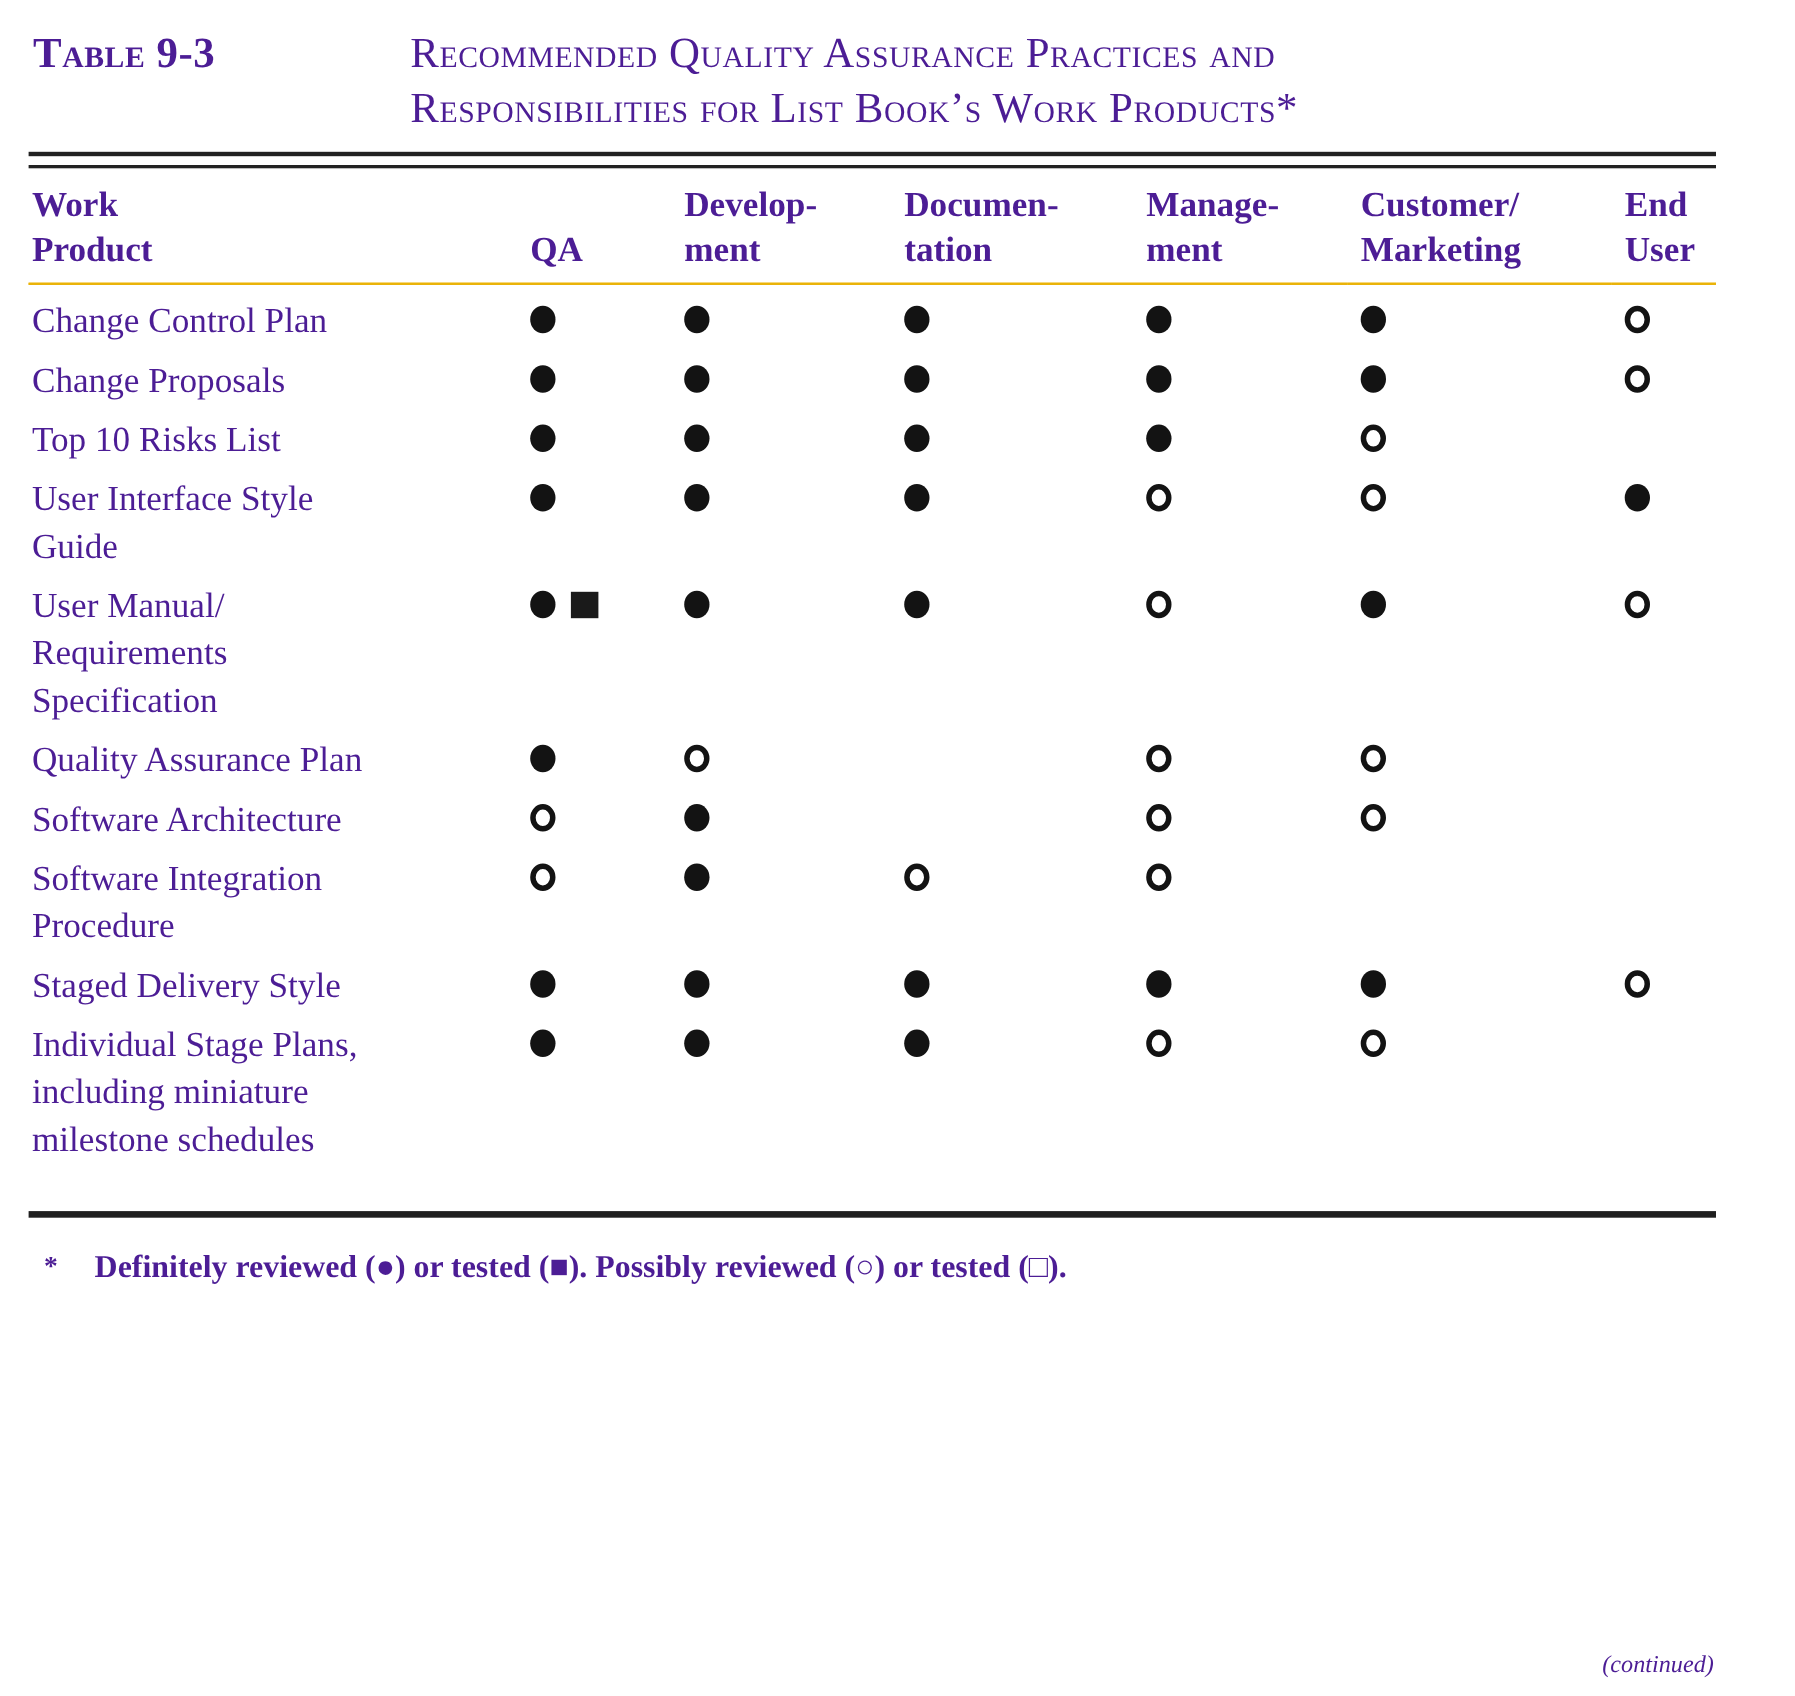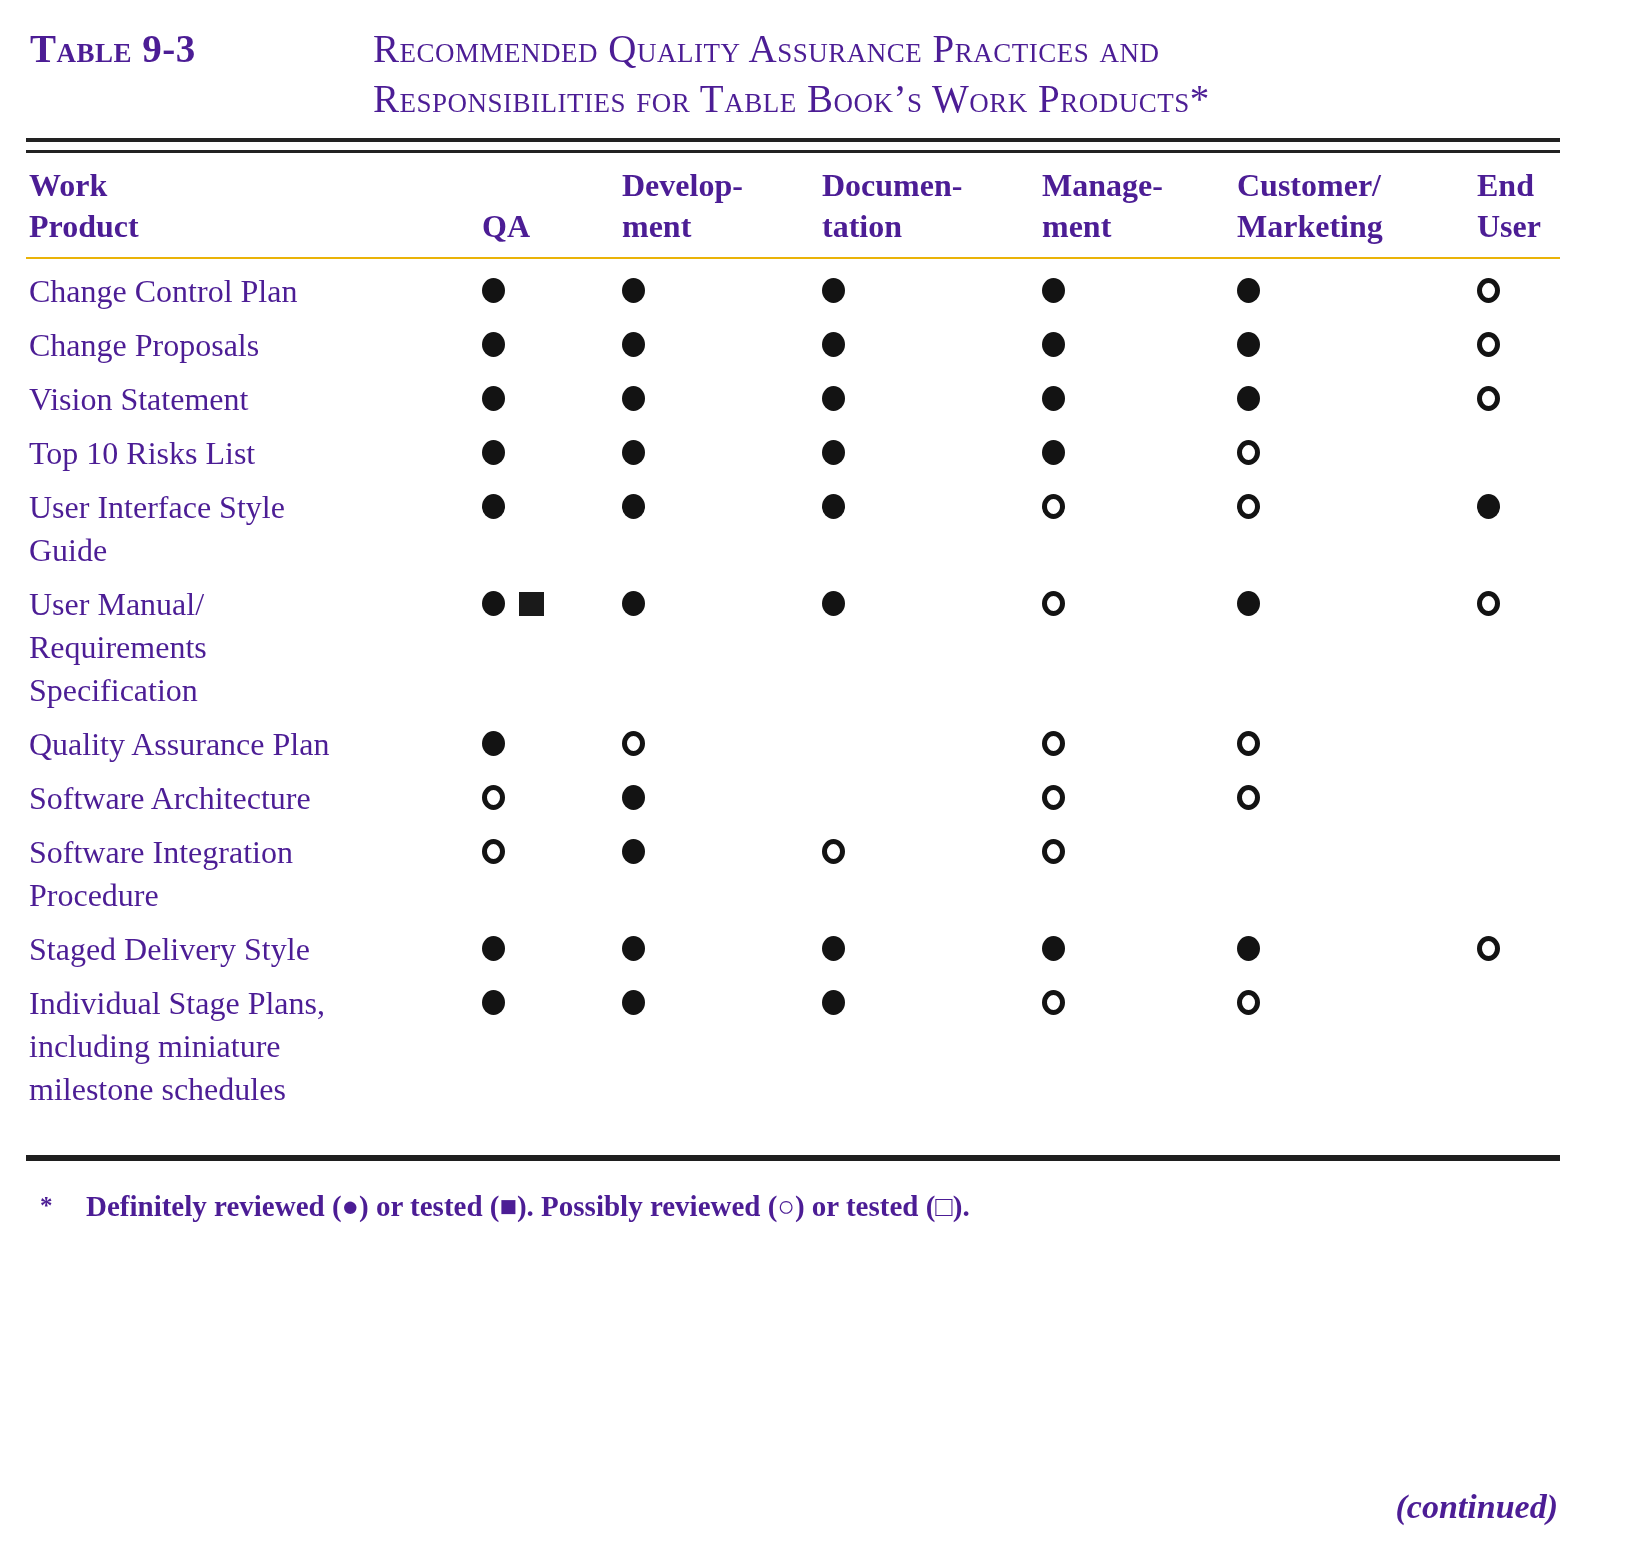--- a/index.html
+++ b/index.html
@@ -75,33 +75,33 @@
   
   .footnote {
     display: flex; margin-top: 26px; width: 1534px;
     font-size: 29px; font-weight: 700; line-height: 38px;
   }
   .fn-marker { flex: 0 0 46px; width: 46px; padding-left: 14px; font-size: 25px; }
   .fn-text { }
 
   .continued {
     position: absolute; right: 74px; bottom: 16px;
-    font-style: italic; font-weight: 700; font-size: 34px;
+    font-style: italic; font-weight: 400; font-size: 22px;
   }
 </style>
 </head>
 <body>
 
 <div class="page">
 
   <div class="title-row">
     <div class="tbl-label">Table 9-3</div>
     <div class="tbl-title">
       <div>Recommended Quality Assurance Practices and</div>
-      <div>Responsibilities for Table Book’s Work Products*</div>
+      <div>Responsibilities for List Book’s Work Products*</div>
     </div>
   </div>
 
   <div class="rule-double"></div>
 
   <table class="qa-table">
     <colgroup>
       <col class="c0">
         <col class="c1">
         <col class="c2">
@@ -140,29 +140,20 @@
         <tr>
           <td class="wp-cell">Change Proposals</td>
           <td class="sym-cell"><span class="sym filled-circle" title="Definitely reviewed"></span></td>
           <td class="sym-cell"><span class="sym filled-circle" title="Definitely reviewed"></span></td>
           <td class="sym-cell"><span class="sym filled-circle" title="Definitely reviewed"></span></td>
           <td class="sym-cell"><span class="sym filled-circle" title="Definitely reviewed"></span></td>
           <td class="sym-cell"><span class="sym filled-circle" title="Definitely reviewed"></span></td>
           <td class="sym-cell"><span class="sym open-circle" title="Possibly reviewed"></span></td>
         </tr>
         <tr>
-          <td class="wp-cell">Vision Statement</td>
-          <td class="sym-cell"><span class="sym filled-circle" title="Definitely reviewed"></span></td>
-          <td class="sym-cell"><span class="sym filled-circle" title="Definitely reviewed"></span></td>
-          <td class="sym-cell"><span class="sym filled-circle" title="Definitely reviewed"></span></td>
-          <td class="sym-cell"><span class="sym filled-circle" title="Definitely reviewed"></span></td>
-          <td class="sym-cell"><span class="sym filled-circle" title="Definitely reviewed"></span></td>
-          <td class="sym-cell"><span class="sym open-circle" title="Possibly reviewed"></span></td>
-        </tr>
-        <tr>
           <td class="wp-cell">Top 10 Risks List</td>
           <td class="sym-cell"><span class="sym filled-circle" title="Definitely reviewed"></span></td>
           <td class="sym-cell"><span class="sym filled-circle" title="Definitely reviewed"></span></td>
           <td class="sym-cell"><span class="sym filled-circle" title="Definitely reviewed"></span></td>
           <td class="sym-cell"><span class="sym filled-circle" title="Definitely reviewed"></span></td>
           <td class="sym-cell"><span class="sym open-circle" title="Possibly reviewed"></span></td>
           <td class="sym-cell"></td>
         </tr>
         <tr>
           <td class="wp-cell">User Interface Style

